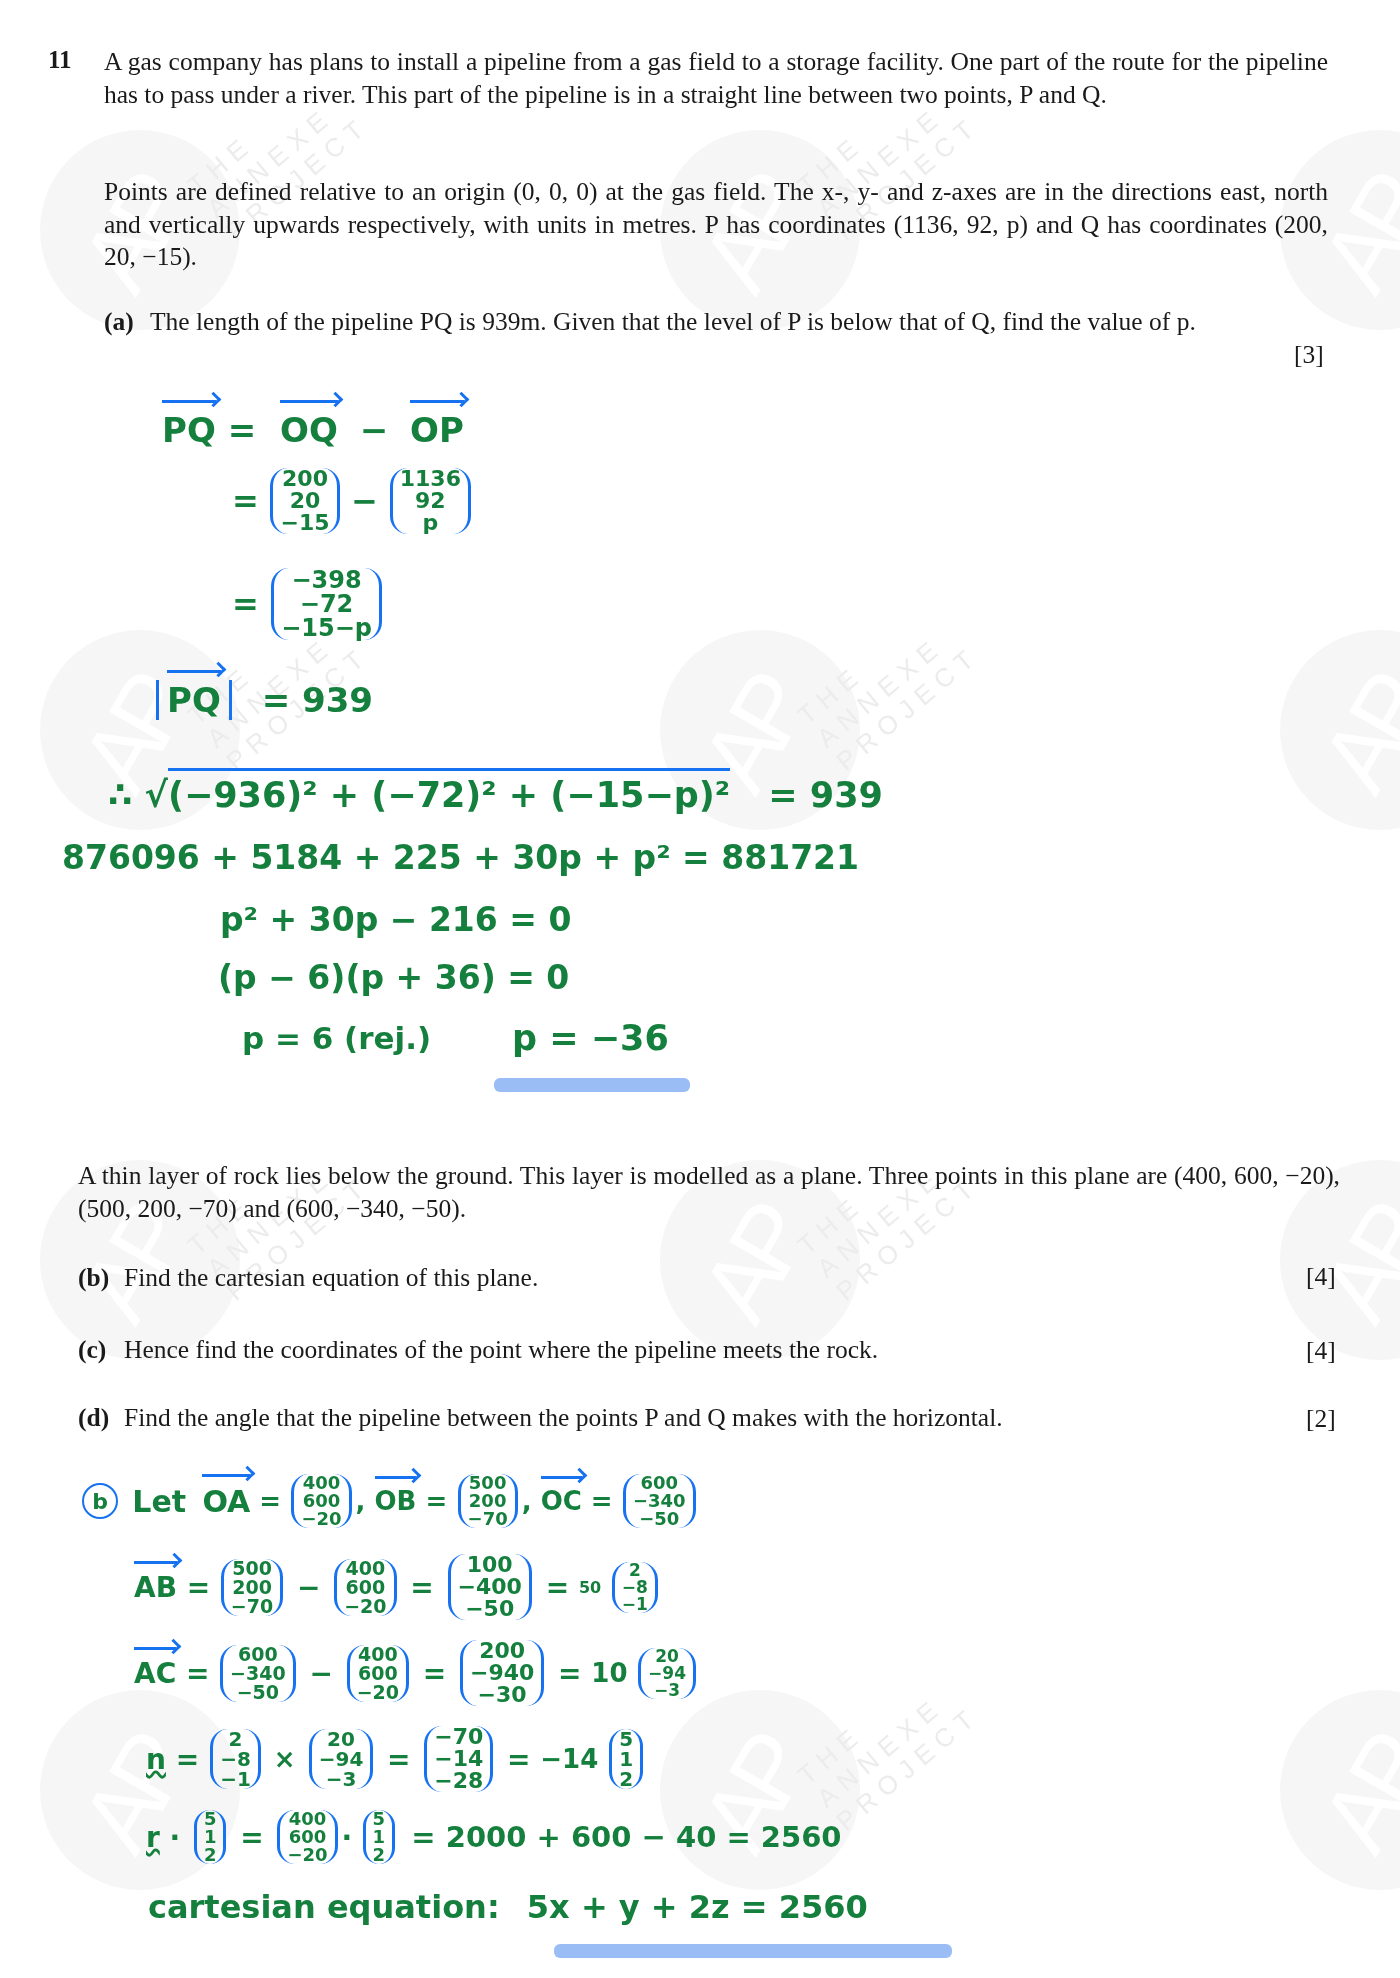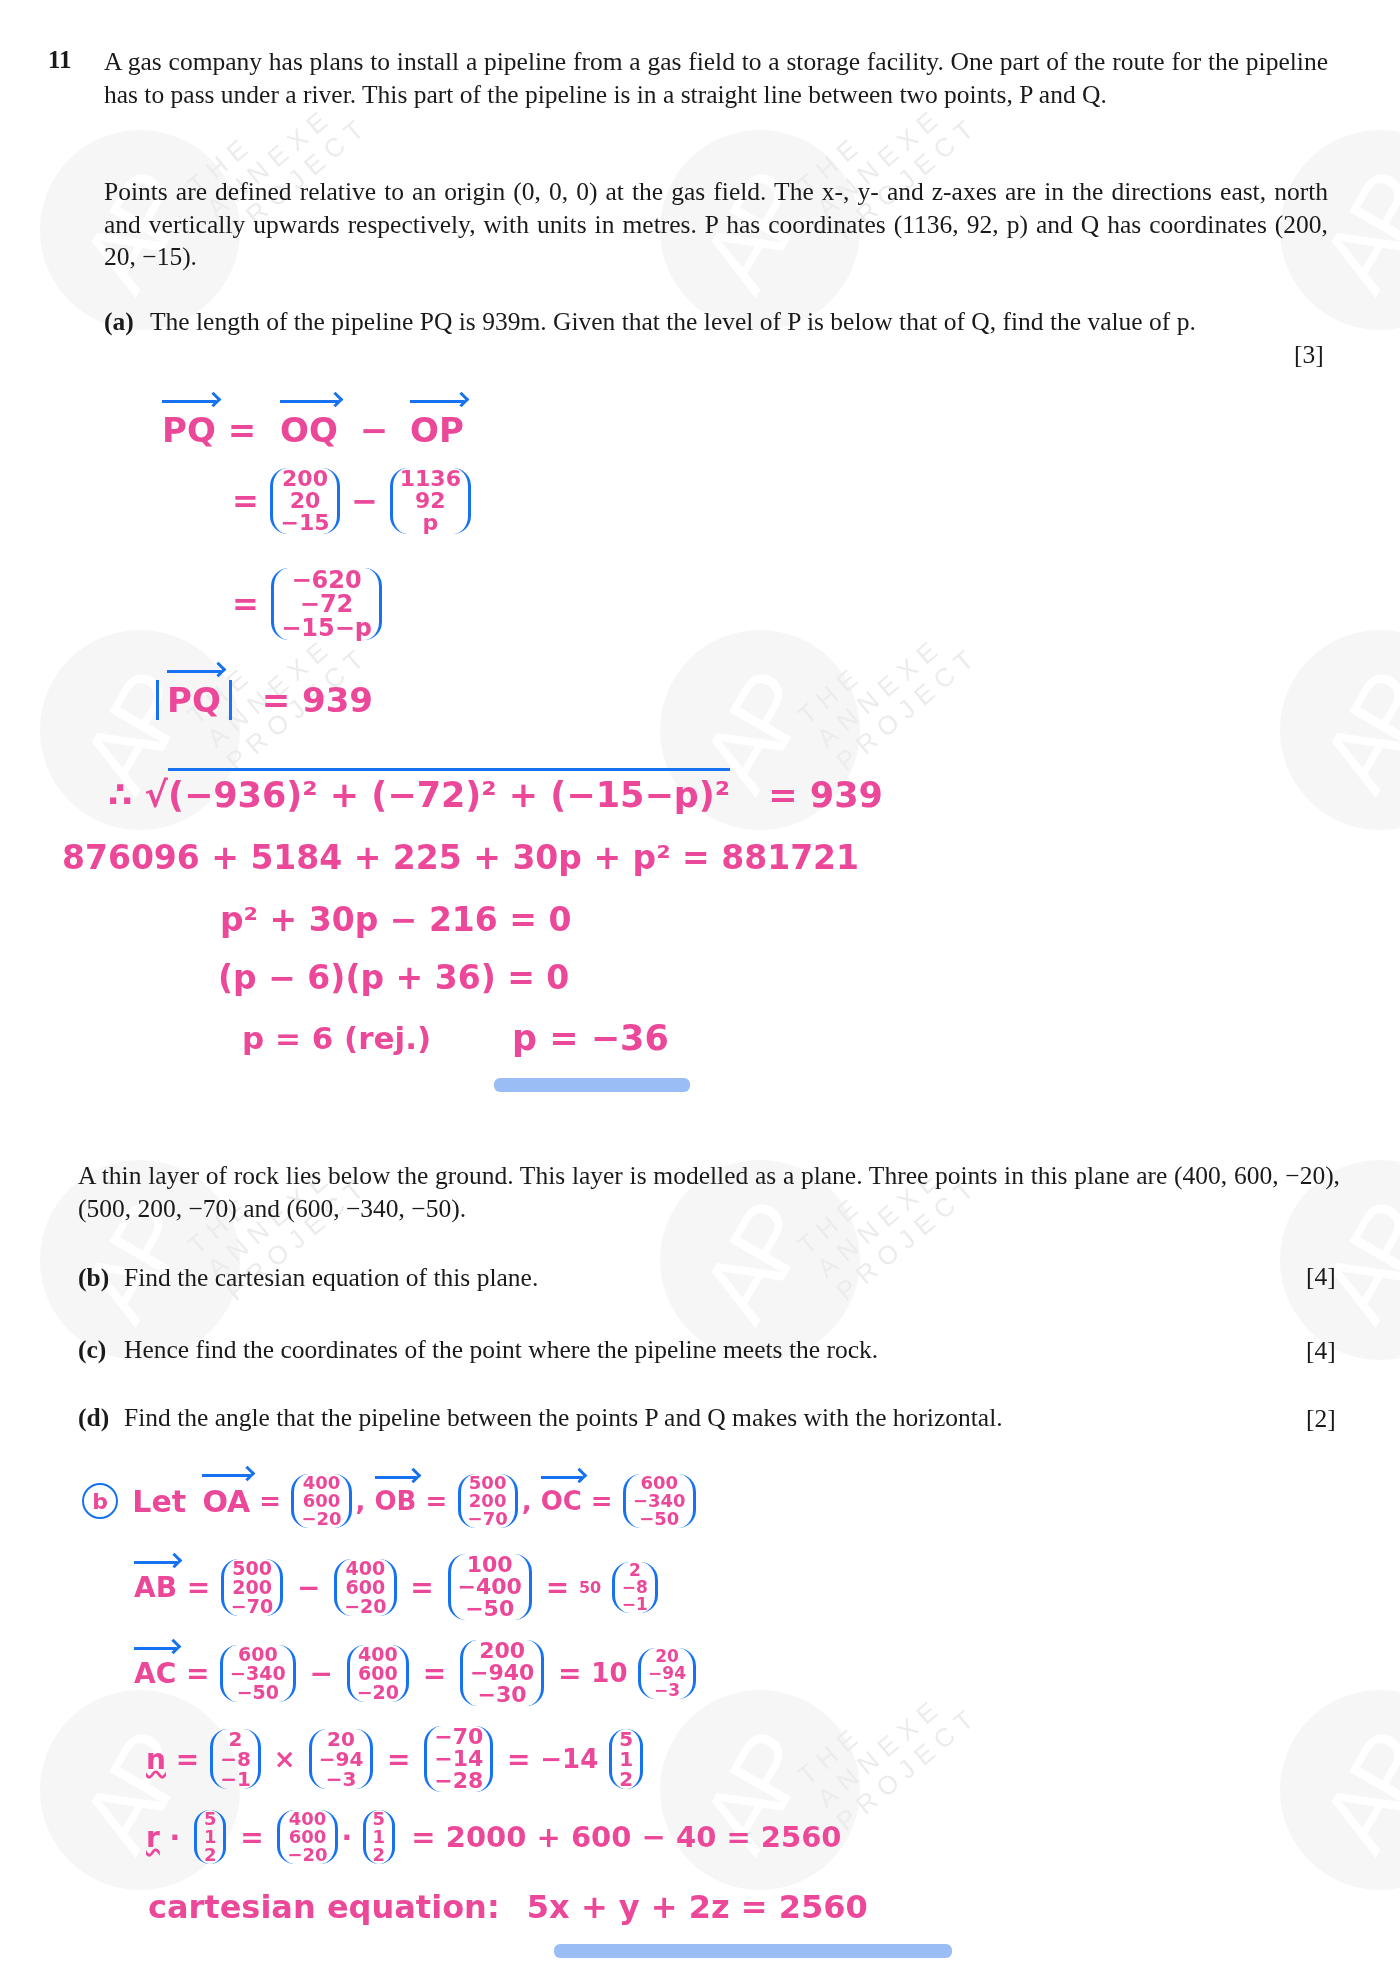--- a/index.html
+++ b/index.html
@@ -14,21 +14,21 @@
         font-size: 96px; color: #ffffff; transform: rotate(-60deg); letter-spacing: -10px; }
   .wmt { position: absolute; z-index: 0; color: #ececec; font-family: "Liberation Sans", sans-serif;
         font-size: 26px; letter-spacing: 8px; line-height: 30px; transform: rotate(-40deg);
         white-space: pre; }
   .qnum { position: absolute; left: 48px; top: 46px; font-weight: bold; font-size: 25px; z-index: 1; }
   .para { position: absolute; z-index: 1; font-size: 25.5px; line-height: 32.5px; text-align: justify; }
   .part { position: absolute; z-index: 1; font-size: 25.5px; line-height: 32px; }
   .part .lab { font-weight: bold; display: inline-block; width: 46px; }
   .marks { position: absolute; z-index: 1; font-size: 25.5px; }
 
-  .hw { position: absolute; z-index: 2; color: #ec4899;
+  .hw { position: absolute; z-index: 2; color: #15803d;
         font-family: "DejaVu Sans", sans-serif; font-weight: bold; white-space: nowrap; }
   .vec { display: inline-flex; flex-direction: column; align-items: center; vertical-align: middle;
          border-left: 3px solid #1672f0; border-right: 3px solid #1672f0; border-radius: 18px;
          padding: 0 7px; line-height: 1.0; margin: 0 4px; }
   .arrow { position: relative; display: inline-block; }
   .arrow::before { content: ""; position: absolute; left: 0; right: 0; top: -10px; border-top: 3px solid #1672f0; }
   .arrow::after { content: ""; position: absolute; right: -3px; top: -16px; width: 8px; height: 8px;
                   border-top: 3px solid #1672f0; border-right: 3px solid #1672f0; transform: rotate(45deg); }
   .hl { position: absolute; z-index: 1; height: 14px; background: #8fb6f5; border-radius: 6px; opacity: 0.9; }
   .circled { display: inline-flex; width: 32px; height: 32px; border: 2.5px solid #1672f0; border-radius: 50%;
@@ -122,21 +122,21 @@
   <span style="font-size:32px;vertical-align:middle;">−</span>
   <span class="vec">
       <span>1136</span>
       <span>92</span>
       <span>p</span>
     </span>
 </div>
 <div class="hw" style="left:232px;top:568px;font-size:24px;">
   <span style="font-size:32px;vertical-align:middle;">=</span>
   <span class="vec">
-      <span>−620</span>
+      <span>−398</span>
       <span>−72</span>
       <span>−15−p</span>
     </span>
 </div>
 <div class="hw" style="left:156px;top:680px;font-size:34px;">
   <span style="border-left:3px solid #1672f0;border-right:3px solid #1672f0;padding:0 8px;"><span class="arrow">PQ</span></span>
   <span style="margin-left:18px;">= 939</span>
 </div>
 <div class="hw" style="left:108px;top:768px;font-size:35px;">
   <span>∴</span>

